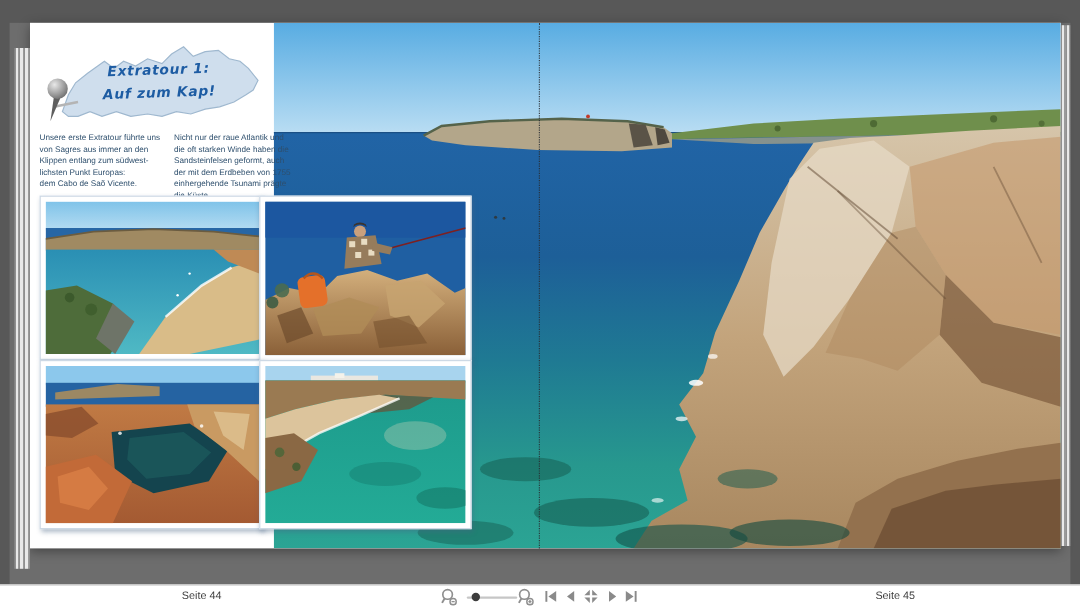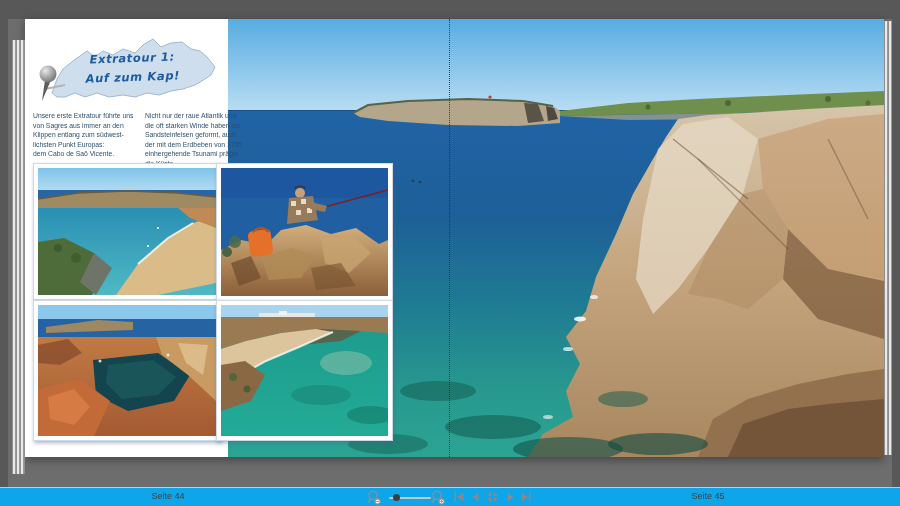--- a/index.html
+++ b/index.html
@@ -42,25 +42,25 @@
   
   .pframe{position:absolute;background:#ffffff;padding:4px;border:1px solid #cdd9e5;
     box-shadow:1px 2px 4px rgba(70,100,130,.45);z-index:20;}
   .pframe svg{display:block;}
   .fA{left:8px;top:144px;}
   .fB{left:191px;top:144px;}
   .fC{left:8px;top:281px;}
   .fD{left:191px;top:281px;}
 
   
-  .toolbar{position:absolute;left:0;top:487px;width:900px;height:19px;background:#0ea5e9;
+  .toolbar{position:absolute;left:0;top:487px;width:900px;height:19px;background:#ffffff;
     border-top:1px solid #c9c9c9;box-sizing:border-box;text-decoration:underline;}
   .page-label{position:absolute;top:3px;width:60px;text-align:center;font-size:9px;color:#3f3f3f;}
   .page-label.l{left:138px;}
-  .page-label.r{left:678px;}
+  .page-label.r{left:716px;}
   .tbtn{position:absolute;top:2px;width:16px;height:15px;cursor:pointer;}
   .tbtn svg{display:block;}
   .slider{position:absolute;left:389px;top:2px;width:42px;height:15px;cursor:pointer;}
   .slider .track{position:absolute;left:0;top:7px;width:42px;height:2px;background:#c6c6c6;border-radius:1px;}
   .slider .knob{position:absolute;left:4px;top:4px;width:7px;height:7px;border-radius:50%;background:#3d3d3d;}
 </style>
 </head>
 <body>
 
 <div class="canvas-bg"></div>

